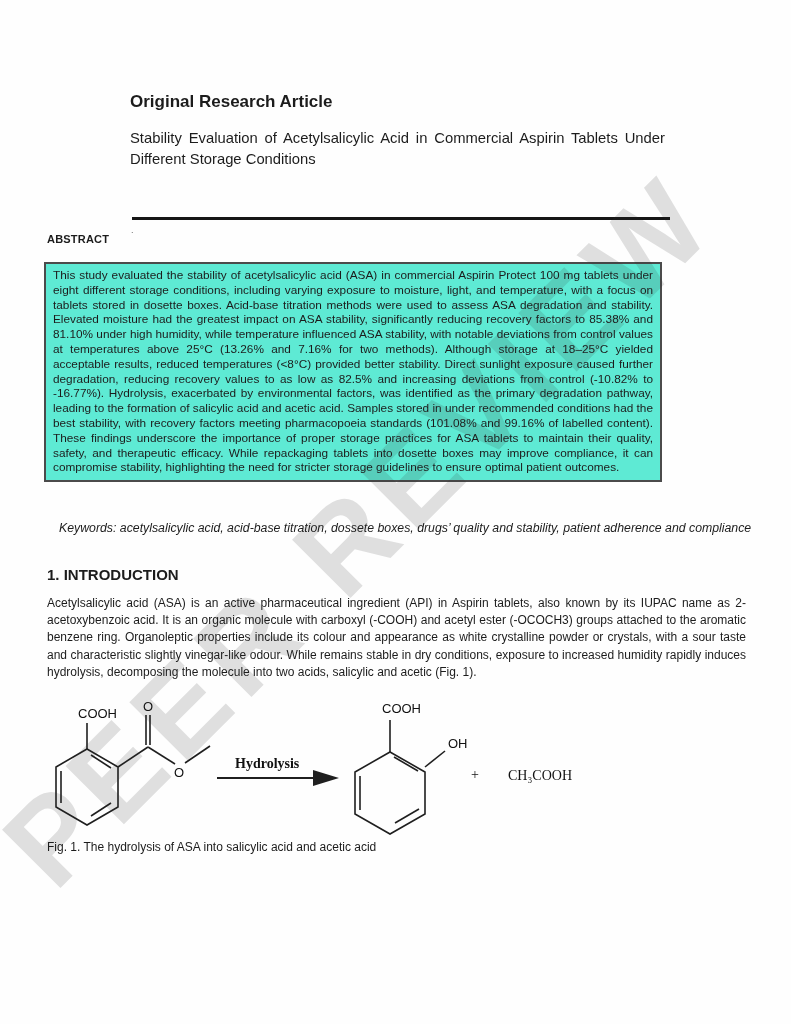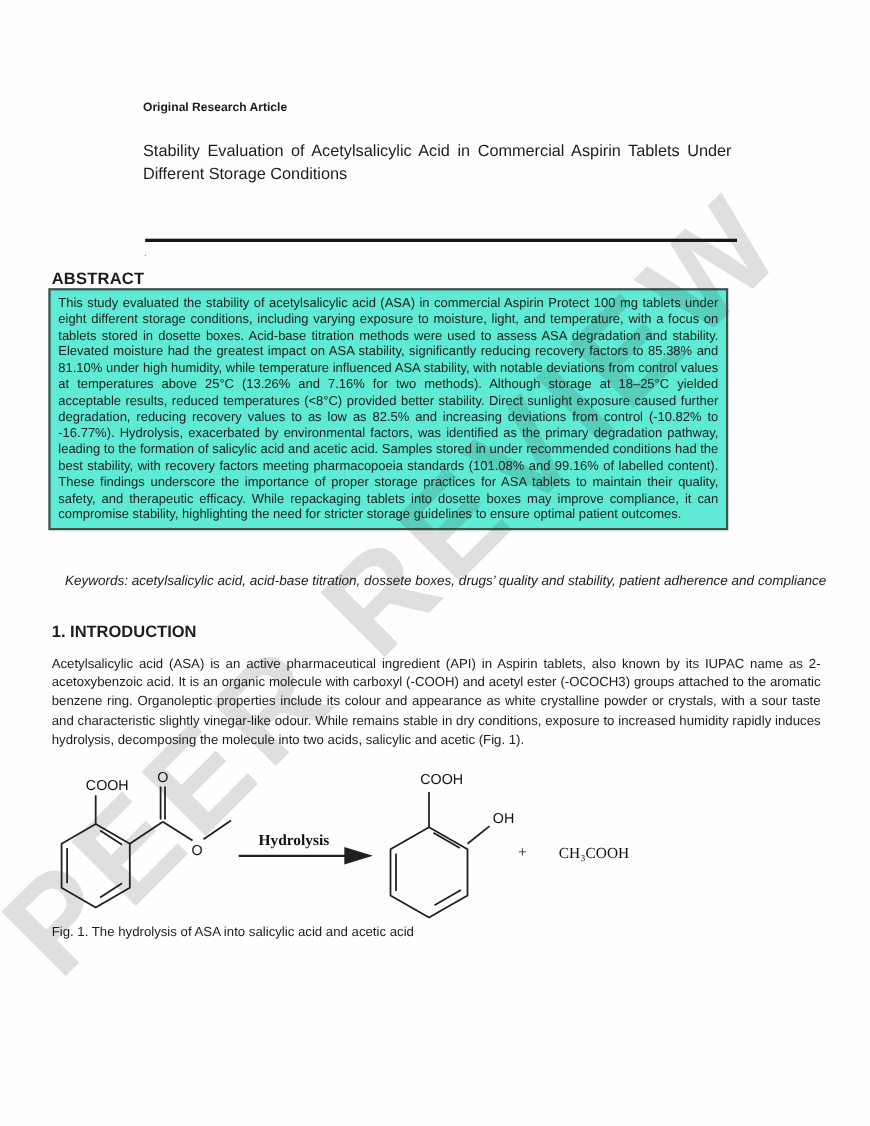--- a/index.html
+++ b/index.html
@@ -21,38 +21,38 @@
     letter-spacing:10px;
     color:rgba(45,45,45,0.15);
     transform:rotate(-45deg);
     transform-origin:left center;
     z-index:3;
     pointer-events:none;
   }
   .content{position:relative;z-index:2;}
   .article-type{
     position:absolute;left:130px;top:92px;width:535px;
-    font-weight:bold;font-size:11px;
+    font-weight:bold;font-size:17px;
   }
   .title{
     position:absolute;left:130px;top:128px;width:535px;
     font-weight:normal;font-size:14.8px;line-height:21px;
     text-align:justify;
   }
   .head-rule{
     position:absolute;left:132px;top:217px;width:538px;height:3px;
     background:#161616;
   }
   .stray-mark{
     position:absolute;left:131px;top:227px;
     font-size:9px;color:#666;line-height:6px;
   }
   .abstract-heading{
     position:absolute;left:47px;top:233px;
-    font-weight:bold;font-size:15px;letter-spacing:0.2px;margin-top:12px;
+    font-weight:bold;font-size:11px;letter-spacing:0.2px;
   }
   .abstract-box{
     position:absolute;left:44px;top:262px;width:600px;
     background:#5eead4;
     border:2px solid #4b4b4b;
     padding:4px 7px 5px 7px;
     font-size:11.8px;line-height:14.8px;
     text-align:justify;
   }
   .keywords{

